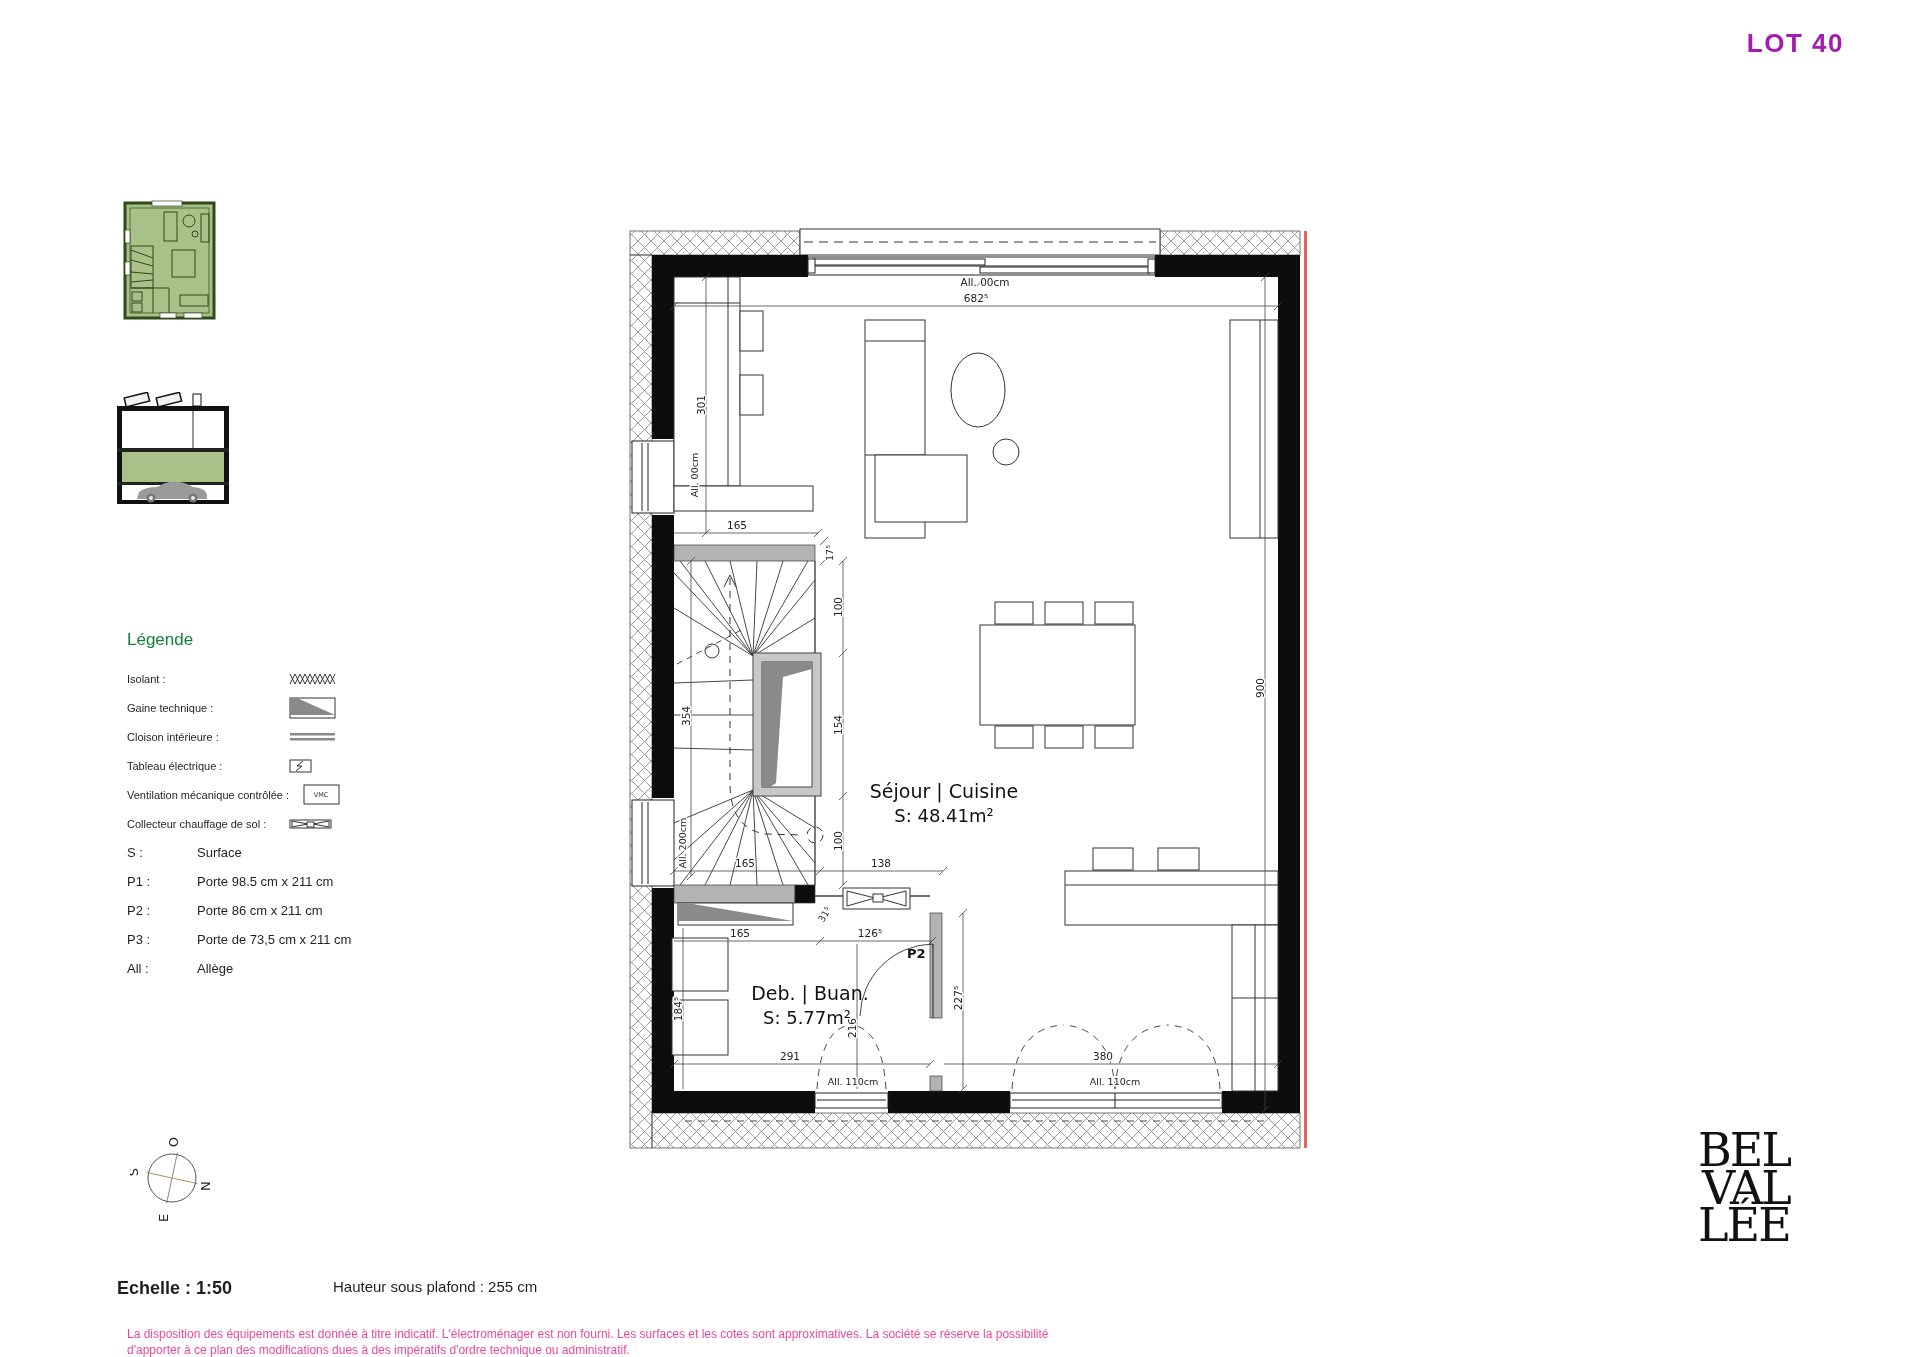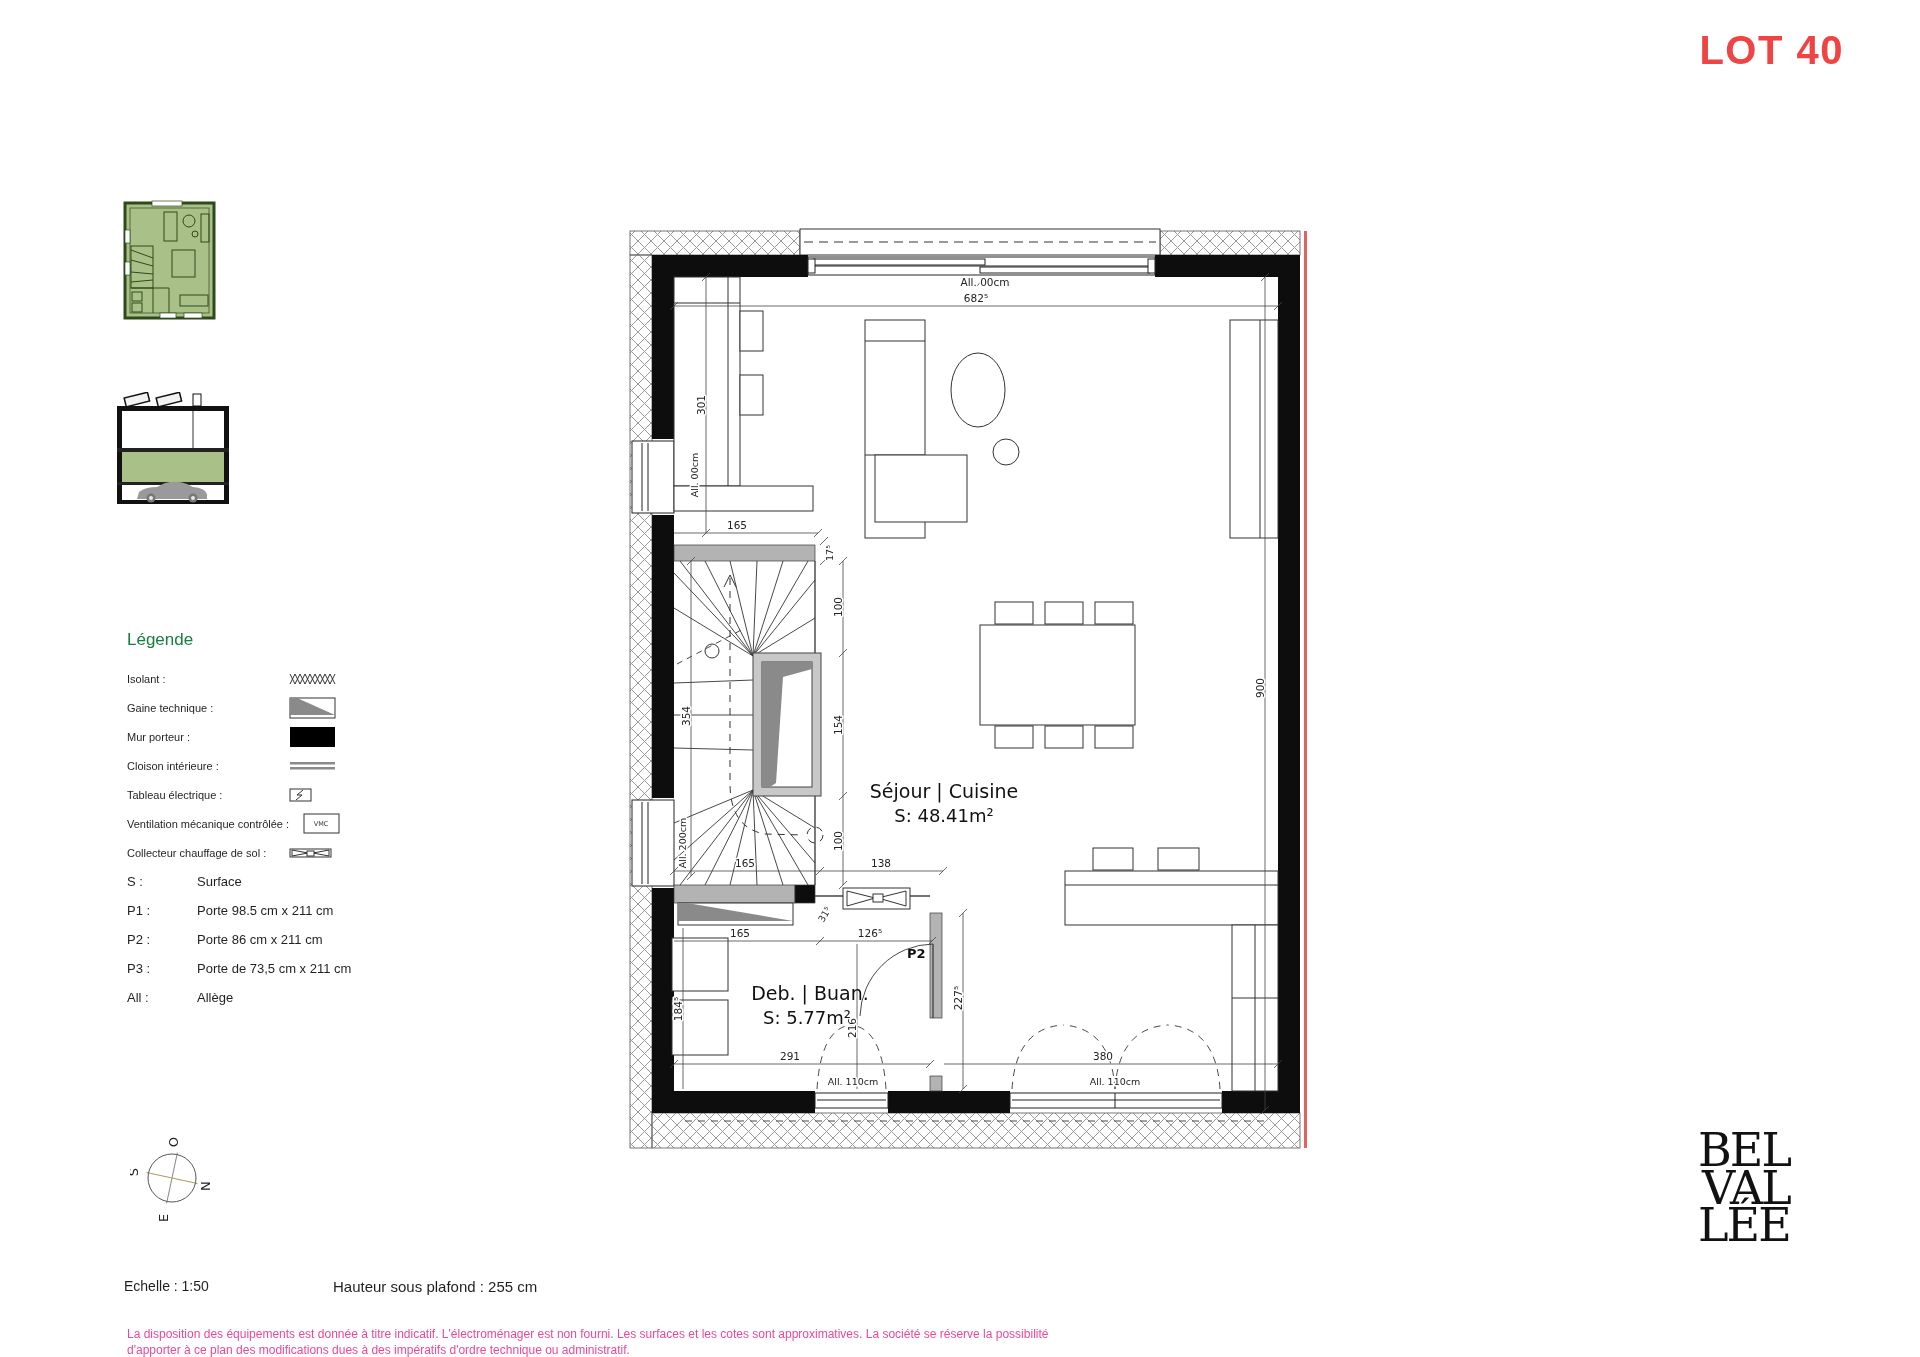--- a/index.html
+++ b/index.html
@@ -2,35 +2,35 @@
 <html><head>
 <meta charset="utf-8">
 <style>
   html,body{margin:0;padding:0;}
   body{width:1920px;height:1357px;position:relative;background:#ffffff;overflow:hidden;
        font-family:"Liberation Sans",sans-serif;color:#231f20;}
   .abs{position:absolute;}
 
   
   .hdr{position:absolute;top:28px;right:76px;text-align:right;}
-  .hdr .lot{font-size:40px;font-weight:bold;color:#ef4444;letter-spacing:1.5px;}
+  .hdr .lot{font-size:26px;font-weight:bold;color:#a21caf;letter-spacing:1.5px;}
   .hdr .floor{font-size:30px;color:#939598;letter-spacing:0.5px;margin-top:4px;}
 
   
   .legend{position:absolute;left:127px;top:630px;width:360px;}
   .lg-title{font-size:17px;color:#15803d;margin-bottom:14px;}
   .lg-row{display:flex;align-items:center;height:29px;}
   .lg-label{font-size:11px;min-width:148px;padding-right:14px;white-space:nowrap;}
   .lg-sym{display:inline-flex;align-items:center;}
   .ab-row{display:flex;height:29px;align-items:center;}
   .ab-key{font-size:13px;width:70px;}
   .ab-val{font-size:13px;}
 
   
-  .scale-line{position:absolute;left:124px;top:1278px;font-size:14px;}
+  .scale-line{position:absolute;left:117px;top:1278px;font-size:18px;font-weight:bold;}
   .hsp-line{position:absolute;left:333px;top:1278px;font-size:15px;}
   .disc{position:absolute;left:127px;top:1326px;font-size:12px;line-height:16px;color:#ec4899;}
 
   
   .logo{position:absolute;left:1698px;top:1132px;width:120px;
         font-family:"DejaVu Serif",serif;color:#111;font-size:46px;line-height:0.82;
         letter-spacing:-2px;}
   .logo .l2{margin-left:4px;}
 
   svg text{font-family:"DejaVu Sans","Liberation Sans",sans-serif;}
@@ -108,28 +108,20 @@
       <path d="M1,2 L6,12 L11,2 L16,12 L21,2 L26,12 L31,2 L36,12 L41,2 L46,12" stroke="#333" fill="none"></path>
         </svg>
     </span>
   </div>
   <div class="lg-row">
     <span class="lg-label">Gaine technique :</span>
     <span class="lg-sym">
       <svg width="48" height="24">
           <rect x="1" y="2" width="45" height="20" fill="#fff" stroke="#333"></rect>
       <polygon points="1,2 8,2 46,19 1,19" fill="#8a8a8a"></polygon>
-        </svg>
-    </span>
-  </div>
-  <div class="lg-row">
-    <span class="lg-label">Mur porteur :</span>
-    <span class="lg-sym">
-      <svg width="48" height="24">
-          <rect x="1" y="2" width="45" height="20" fill="#000"></rect>
         </svg>
     </span>
   </div>
   <div class="lg-row">
     <span class="lg-label">Cloison intérieure :</span>
     <span class="lg-sym">
       <svg width="48" height="12">
           <rect x="1" y="2" width="45" height="2.5" fill="#8a8a8a"></rect>
           <rect x="1" y="7" width="45" height="2.5" fill="#8a8a8a"></rect>
         </svg>

